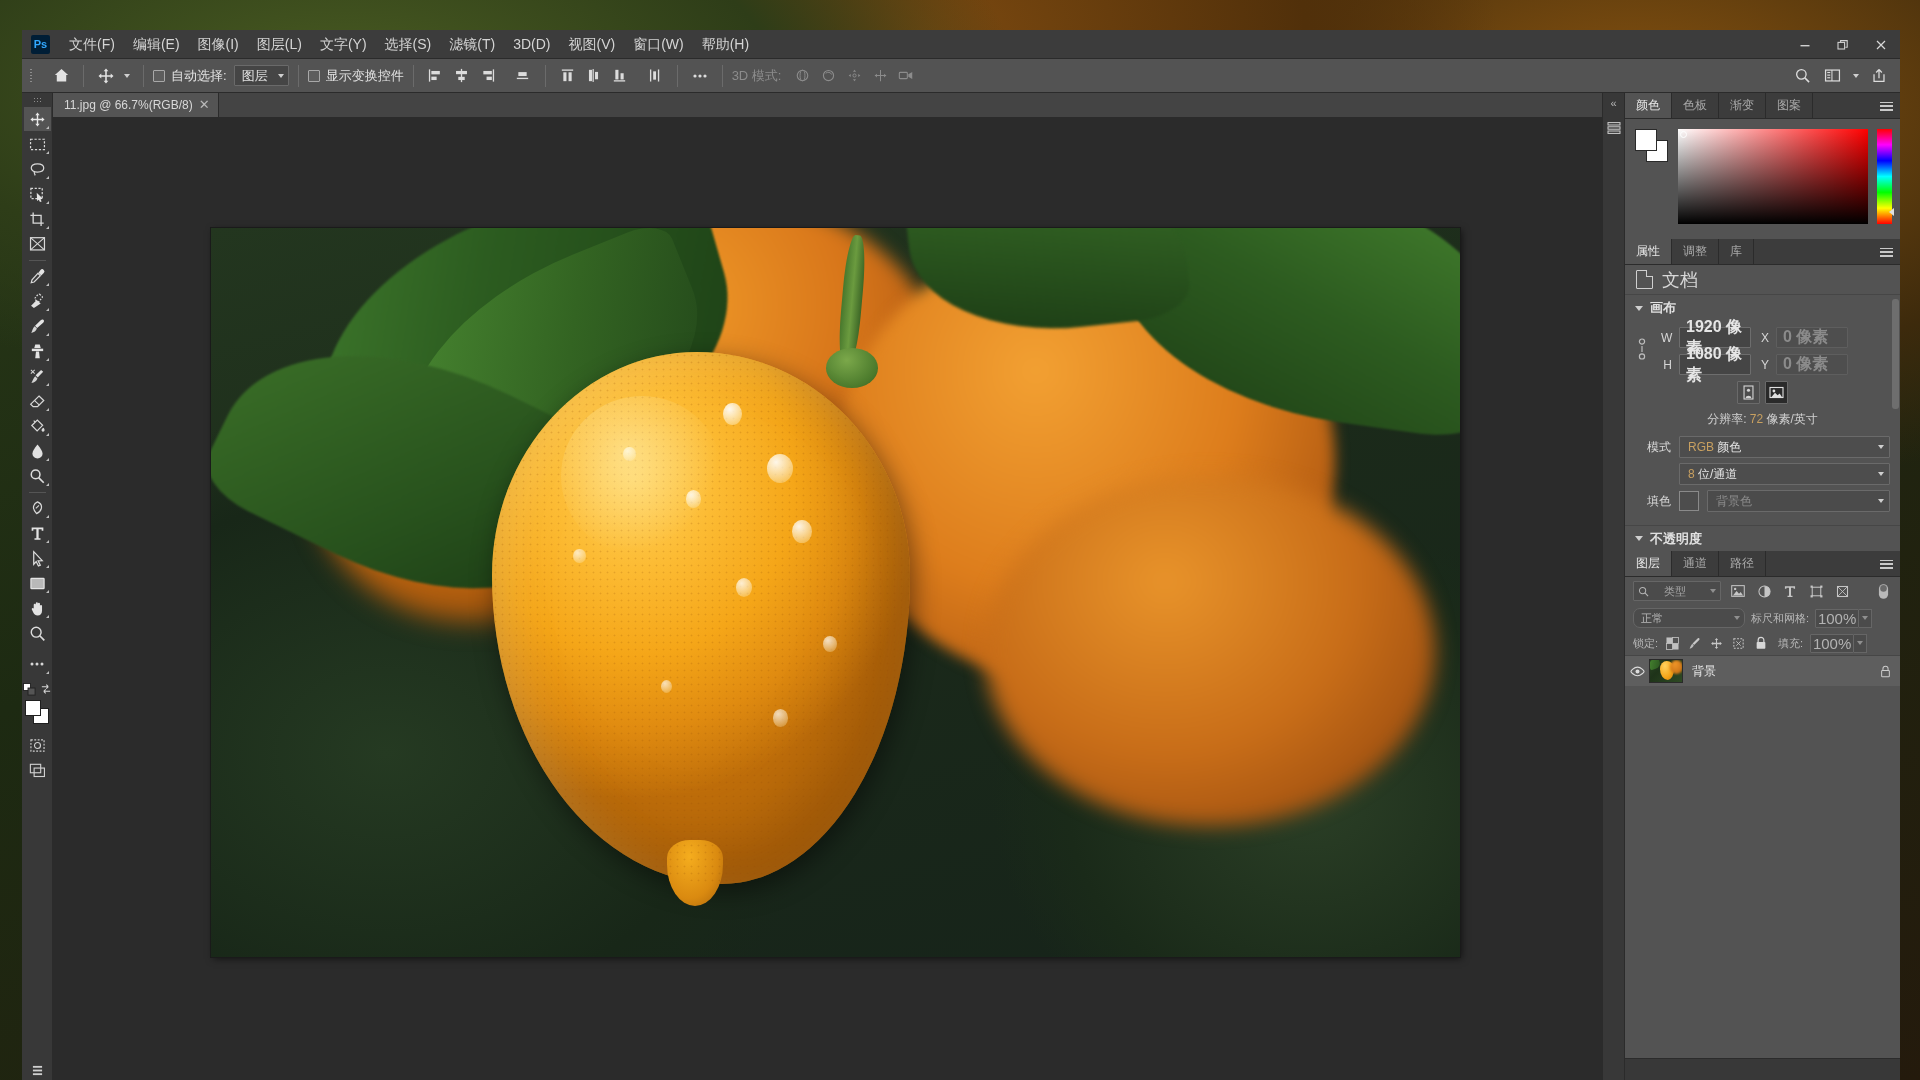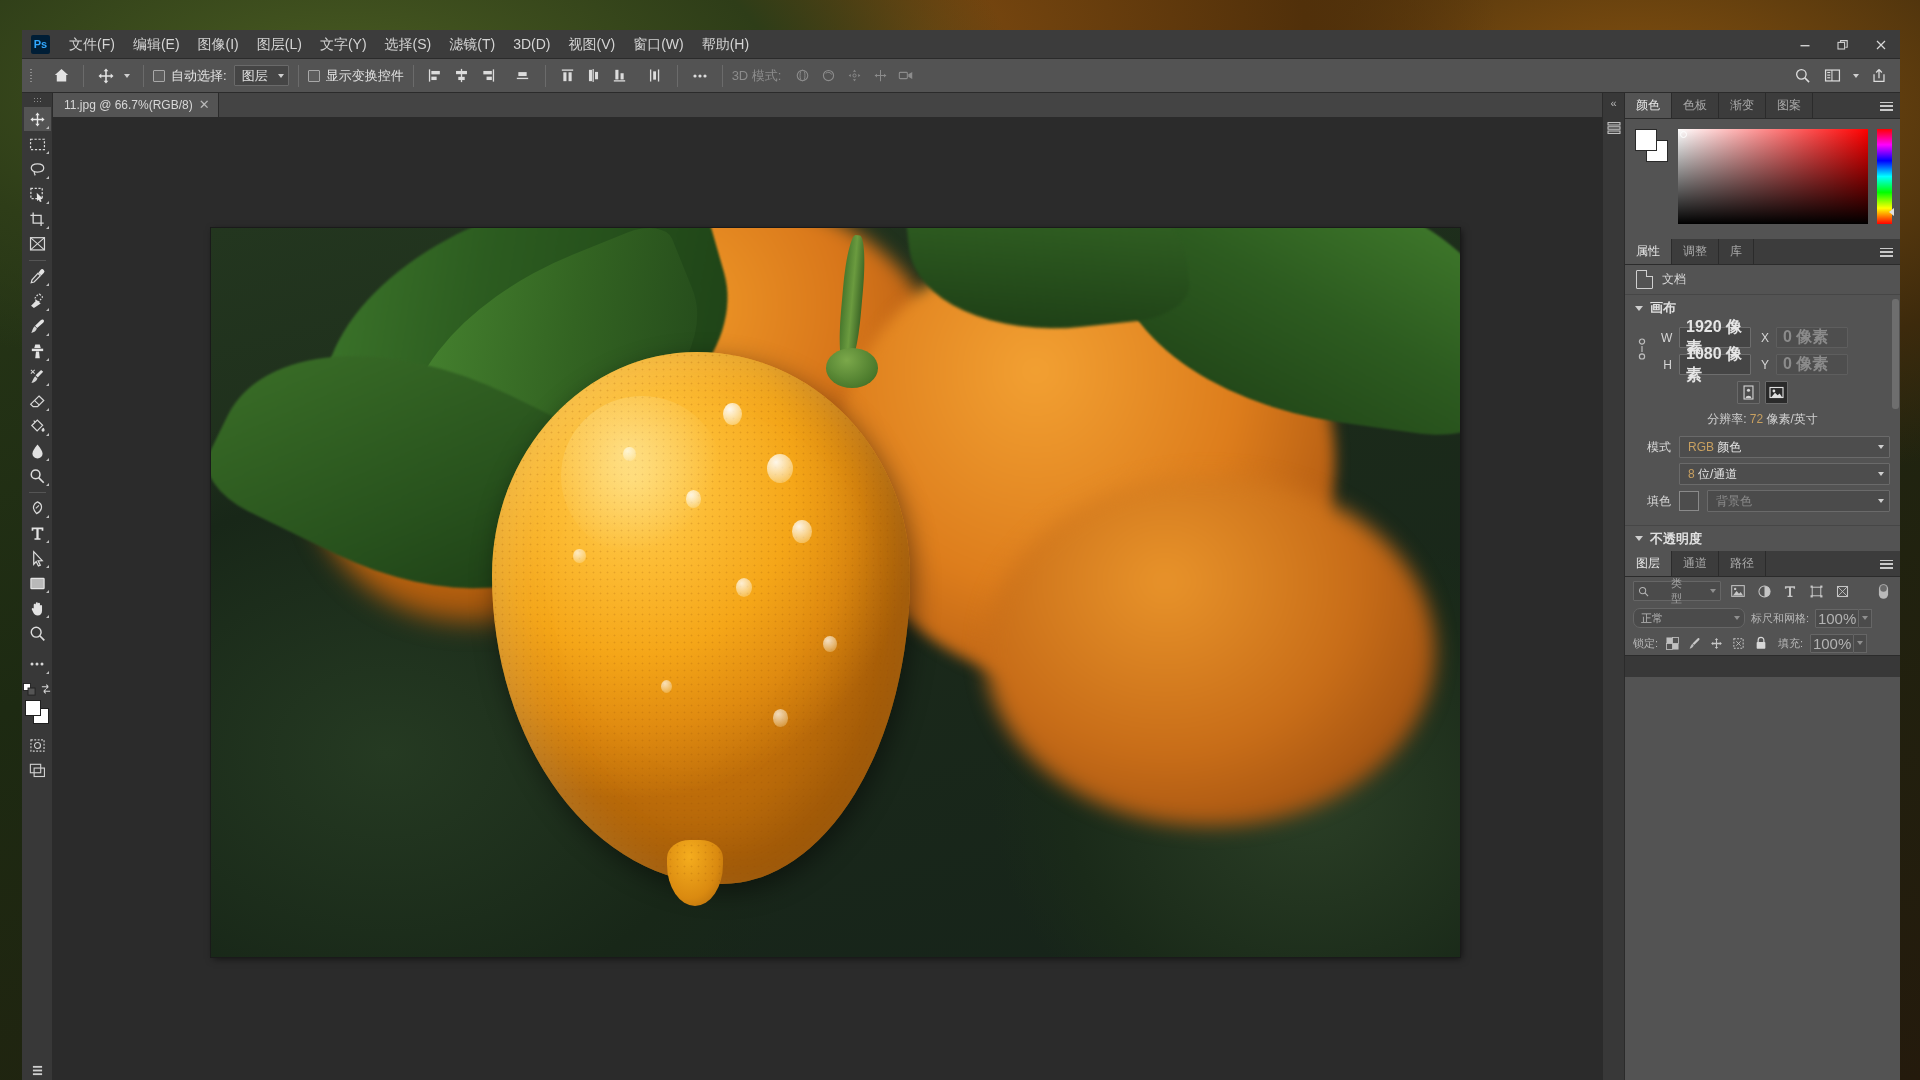--- a/index.html
+++ b/index.html
@@ -242,21 +242,21 @@
   .fill-sw { width: 20px; height: 20px; background: #4d4d4d; border: 1px solid #8a8a8a; flex:none;}
   .ruler-head { border-top: 1px solid #464646; }
   .scroll-thumb { position: absolute; right: 1px; top: 34px; width: 7px; height: 110px;
                   background: #6e6e6e; border-radius: 3px; }
 
   
   .layers { background: #535353; flex: 1; display: flex; flex-direction: column; }
   .lay-filter { height: 28px; display: flex; align-items: center; gap: 8px;
                 padding: 0 8px; }
   .filter-box { width: 88px; height: 20px; background: #4b4b4b; border: 1px solid #666;
-                display: flex; align-items: center; gap: 22px; padding: 0 4px;
+                display: flex; align-items: center; gap: 15px; padding: 0 4px;
                 color: #a5a5a5; font-size: 11px; border-radius: 1px; }
   .lf-icon { width: 18px; height: 18px; display:flex;align-items:center;
              justify-content:center; color: #c6c6c6; }
   .blend-row { height: 26px; display: flex; align-items: center; gap: 6px; padding: 0 8px; }
   .blend-sel { width: 112px; height: 20px; background: #4b4b4b; border: 1px solid #666;
                display: flex; align-items: center; justify-content: space-between;
                padding: 0 4px 0 7px; color: #b9b9b9; font-size: 11px; border-radius:7px; }
   .opa-lab { color: #b9b9b9; font-size: 11px; white-space: nowrap; }
   .opa-box { width: 44px; height: 19px; background: #4b4b4b; border: 1px solid #666;
              color: #b3b3b3; font-size: 15px; display:flex;align-items:center;
@@ -847,21 +847,21 @@
                   <i></i>
                   <i></i>
                   <i></i>
                 </div>
             </div>
           </div>
 
           <div class="props" style="position:relative;">
             <div class="doc-row">
               <div class="doc-icon"></div>
-              <span style="color:#d8d8d8;font-size:12px;text-align:center;">文档</span>
+              <span style="color:#d8d8d8;font-size:18px;text-align:center;">文档</span>
             </div>
 
             <div class="section-head">
               <div class="chev-d"></div>
               <span>画布</span>
             </div>
 
             <div class="canvas-sec">
               <div class="link-chain">
                 <svg width="10" height="24" viewBox="0 0 10 24">
@@ -1058,20 +1058,48 @@
               </div>
               <span class="opa-lab" style="margin-left:3px;">填充:</span>
               <div style="display:flex;">
                 <div class="opa-box">100%</div>
                 <div class="opa-caret">
                   <div class="caret" style="border-top-color:#8f8f8f;"></div>
                 </div>
               </div>
             </div>
 
+            <div class="layer-list">
+              <div class="layer-row">
+                <div class="eye-cell">
+                  <svg width="15" height="11" viewBox="0 0 16 11">
+                    <path d="M8 0.8 C12 0.8 15 5 15 5.4 C15 5.8 12 10 8 10 C4 10 1 5.8 1 5.4 C1 5 4 0.8 8 0.8 Z" fill="none" stroke="#dcdcdc" stroke-width="1.2"></path>
+                    <circle cx="8" cy="5.4" r="2.1" fill="#dcdcdc"></circle>
+                  </svg>
+                </div>
+                <div class="lay-thumb">
+                  <div style="position:absolute;inset:0;background:
+                    linear-gradient(135deg,#2a4423 0%,#1e3319 35%,#2e4a24 100%);"></div>
+                  <div style="position:absolute;left:30%;top:4%;width:46%;height:88%;border-radius:48% 52% 44% 56%/42% 42% 58% 58%;
+                    background:radial-gradient(ellipse at 35% 25%,#ffd35e,#f3a417 60%,#c9760c);"></div>
+                  <div style="position:absolute;left:62%;top:0;width:42%;height:62%;border-radius:50%;
+                    background:radial-gradient(ellipse at 40% 30%,#ef9628,#bb640f);filter:blur(1px);"></div>
+                  <div style="position:absolute;left:-4%;top:-6%;width:34%;height:46%;border-radius:60% 14% 54% 18%;
+                    background:linear-gradient(120deg,#47853
+                    0,#2a5420);background:linear-gradient(120deg,#478530,#2a5420);transform:rotate(-18deg);"></div>
+                </div>
+                <span class="lay-name">背景</span>
+                <div>
+                  <svg width="11" height="13" viewBox="0 0 12 14">
+                    <path d="M3.2 6 V4 a2.8 2.8 0 0 1 5.6 0 V6" fill="none" stroke="#cccccc" stroke-width="1.1"></path>
+                    <rect x="1.8" y="6" width="8.4" height="6.6" rx="0.8" fill="none" stroke="#cccccc" stroke-width="1.1"></rect>
+                  </svg>
+                </div>
+              </div>
+            </div>
 
             <div class="bottombar"></div>
           </div>
 
         </div>
       </div>
     </div>
   </div>
 </div>
 

